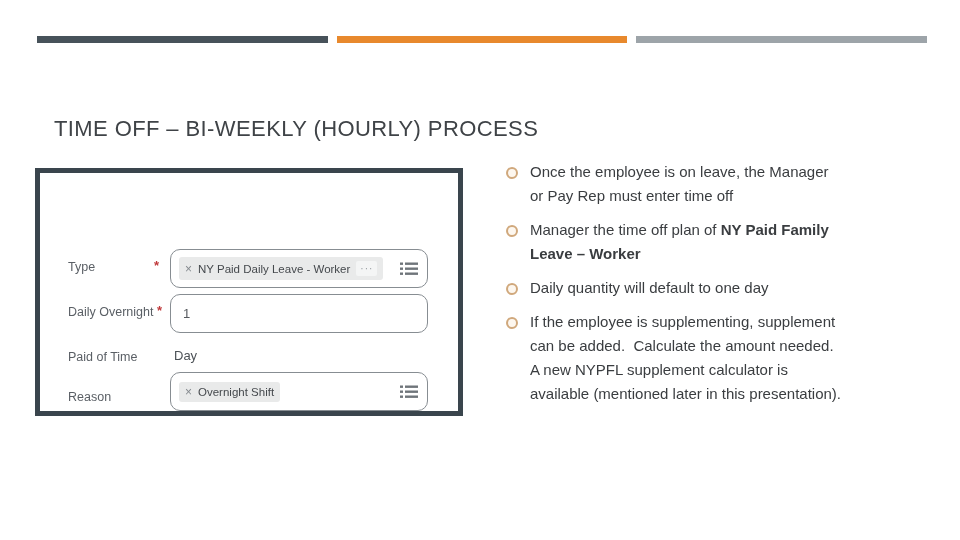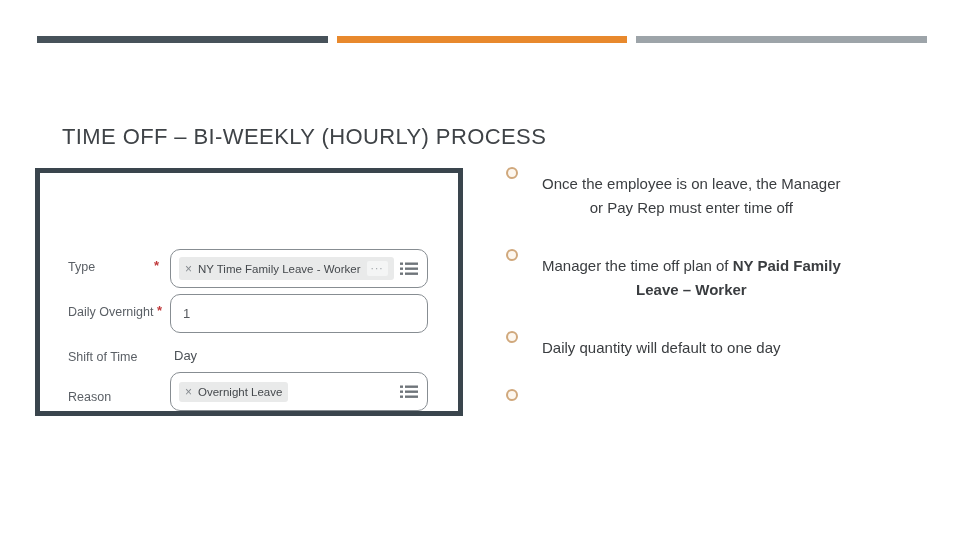--- a/index.html
+++ b/index.html
@@ -9,21 +9,21 @@
   }
 
   
   .bar { position:absolute; top:36px; height:7px; }
   .bar-dark   { left:37px;  width:291px; background:#47525a; }
   .bar-orange { left:337px; width:290px; background:#e8892d; }
   .bar-gray   { left:636px; width:291px; background:#9da4a9; }
 
   
   .title {
-    position:absolute; left:50px; top:112px; margin:12px;
+    position:absolute; left:50px; top:112px; margin:4px;
     font-size:22px; font-weight:400; letter-spacing:0.4px; color:#3f4347;
     white-space:nowrap;
   }
 
   
   .shot {
     position:absolute; left:35px; top:168px; width:428px; height:248px;
     box-sizing:border-box; border:5px solid #3a454d; background:#ffffff;
   }
   .flabel { position:absolute; font-size:12.5px; color:#5a5f65; white-space:nowrap; }
@@ -49,70 +49,70 @@
   .qtyval { font-size:13px; color:#55595e; padding-left:4px; }
   .plain  { position:absolute; font-size:13px; color:#4c5156; }
 
   
   .bullets { position:absolute; left:506px; top:160px; width:404px; margin:0; padding:0; list-style:none; }
   .bullet  { display:flex; margin:0 0 10px 0; }
   .ring {
     flex:0 0 auto; width:8px; height:8px; border:2px solid #d0a87c; border-radius:50%;
     background:#fdf7ef; margin:7px 12px 0 0;
   }
-  .btext { margin:12px; font-size:15px; line-height:24px; color:#3a3d40; white-space:pre-wrap;text-align:center; }
+  .btext { margin:0; font-size:15px; line-height:24px; color:#3a3d40; white-space:pre-wrap; }
   .btext .b { font-weight:700; }
 </style>
 </head>
 <body>
 
 <div class="slide">
 
   <div class="bar bar-dark"></div>
   <div class="bar bar-orange"></div>
   <div class="bar bar-gray"></div>
 
   <h1 class="title">TIME OFF – BI-WEEKLY (HOURLY) PROCESS</h1>
 
   <div class="shot">
 
     <span class="flabel" style="left:28px; top:87px">Type</span>
     <span class="req" style="left:114px; top:85px">*</span>
     <div class="finput" style="top:76px">
       <span class="pill">
         <span class="x">×</span>
-        <span>NY Time Family Leave - Worker</span>
+        <span>NY Paid Daily Leave - Worker</span>
         <span class="more">···</span>
       </span>
       <span class="prompt">
         <svg width="18" height="15" viewBox="0 0 18 15">
           <rect x="0" y="1" width="3" height="2.4" fill="#6f757a"></rect>
             <rect x="5" y="1" width="13" height="2.4" fill="#6f757a"></rect>
           <rect x="0" y="6" width="3" height="2.4" fill="#6f757a"></rect>
             <rect x="5" y="6" width="13" height="2.4" fill="#6f757a"></rect>
           <rect x="0" y="11" width="3" height="2.4" fill="#6f757a"></rect>
             <rect x="5" y="11" width="13" height="2.4" fill="#6f757a"></rect>
         </svg>
       </span>
     </div>
 
     <span class="flabel" style="left:28px; top:132px">Daily Overnight</span>
     <span class="req" style="left:117px; top:130px">*</span>
     <div class="finput" style="top:121px; padding-right:8px">
       <span class="qtyval">1</span>
     </div>
 
-    <span class="flabel" style="left:28px; top:177px">Shift of Time</span>
+    <span class="flabel" style="left:28px; top:177px">Paid of Time</span>
     <span class="plain" style="left:134px; top:175px">Day</span>
 
     <span class="flabel" style="left:28px; top:217px">Reason</span>
     <div class="finput" style="top:199px">
       <span class="pill">
         <span class="x">×</span>
-        <span>Overnight Leave</span>
+        <span>Overnight Shift</span>
       </span>
       <span class="prompt">
         <svg width="18" height="15" viewBox="0 0 18 15">
           <rect x="0" y="1" width="3" height="2.4" fill="#6f757a"></rect>
             <rect x="5" y="1" width="13" height="2.4" fill="#6f757a"></rect>
           <rect x="0" y="6" width="3" height="2.4" fill="#6f757a"></rect>
             <rect x="5" y="6" width="13" height="2.4" fill="#6f757a"></rect>
           <rect x="0" y="11" width="3" height="2.4" fill="#6f757a"></rect>
             <rect x="5" y="11" width="13" height="2.4" fill="#6f757a"></rect>
         </svg>
@@ -131,16 +131,20 @@
       <span class="ring"></span>
       <p class="btext"><span>Manager the time off plan of </span><span class="b">NY Paid Family
 Leave – Worker</span></p>
     </li>
     <li class="bullet">
       <span class="ring"></span>
       <p class="btext"><span>Daily quantity will default to one day</span><span class="b"></span></p>
     </li>
     <li class="bullet">
       <span class="ring"></span>
+      <p class="btext"><span>If the employee is supplementing, supplement
+can be added.  Calculate the amount needed.
+A new NYPFL supplement calculator is
+available (mentioned later in this presentation).</span><span class="b"></span></p>
     </li>
   </ul>
 
 </div>
 
 </body></html>

